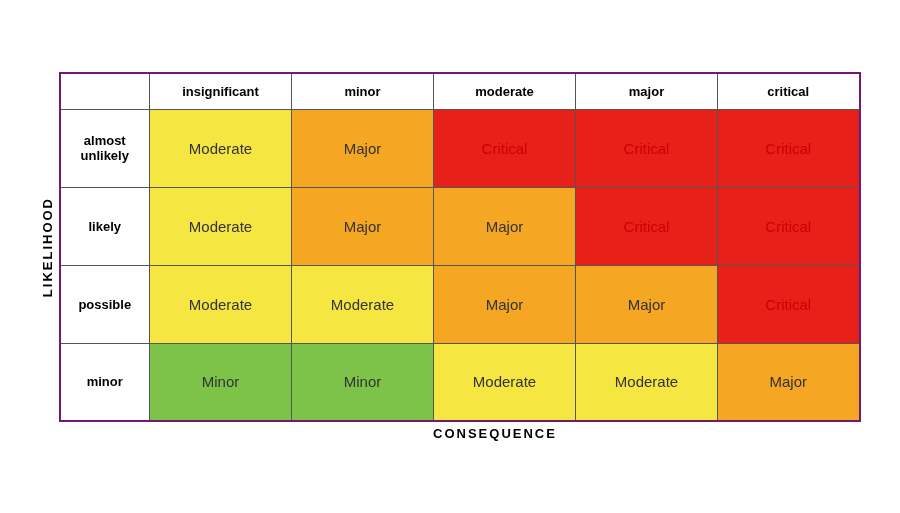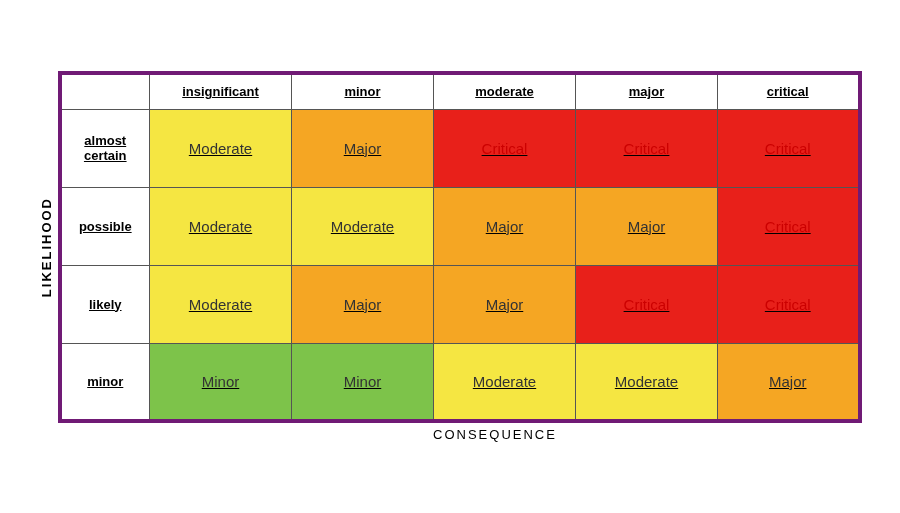--- a/index.html
+++ b/index.html
@@ -30,22 +30,21 @@
       letter-spacing: 2px;
       text-transform: uppercase;
       margin-right: 4px;
     }
     .table-container {
       display: flex;
       flex-direction: column;
     }
     table {
       border-collapse: collapse;
-      border: 4px solid #701a75;
-      text-decoration: underline;
+      border: 2px solid #701a75;
     }
     td {
       border: 1.5px solid #555;
       text-align: center;
       vertical-align: middle;
       font-size: 14px;
     }
     .row-header {
       width: 90px;
       font-weight: bold;
@@ -61,21 +60,21 @@
       width: 142px;
       height: 36px;
     }
     .cell {
       width: 142px;
       height: 78px;
       font-size: 15px;
     }
     .x-label {
       text-align: left;
-      font-weight: normal;
+      font-weight: bold;
       font-size: 13px;
       letter-spacing: 2px;
       text-transform: uppercase;
       margin-top: 4px;
       padding-left: 90px;
     }
     .green  { background-color: #7DC34A; }
     .yellow { background-color: #F5E642; }
     .orange { background-color: #F5A623; }
     .red    { background-color: #E8201A; color: #e8201a; }
@@ -95,41 +94,41 @@
           <td class="col-header">insignificant</td>
               <td class="col-header">minor</td>
               <td class="col-header">moderate</td>
               <td class="col-header">major</td>
               <td class="col-header">critical</td>
             </tr>
         </thead>
         <tbody id="matrix-body">
 
         <tr>
-              <td class="row-header">almost certain</td>
+              <td class="row-header">almost unlikely</td>
               <td class="cell yellow" style="color: rgb(51, 51, 51);">Moderate</td>
               <td class="cell orange" style="color: rgb(51, 51, 51);">Major</td>
               <td class="cell red" style="color: rgb(204, 0, 0);">Critical</td>
+              <td class="cell red" style="color: rgb(204, 0, 0);">Critical</td>
+              <td class="cell red" style="color: rgb(204, 0, 0);">Critical</td>
+            </tr>
+            <tr>
+              <td class="row-header">likely</td>
+              <td class="cell yellow" style="color: rgb(51, 51, 51);">Moderate</td>
+              <td class="cell orange" style="color: rgb(51, 51, 51);">Major</td>
+              <td class="cell orange" style="color: rgb(51, 51, 51);">Major</td>
               <td class="cell red" style="color: rgb(204, 0, 0);">Critical</td>
               <td class="cell red" style="color: rgb(204, 0, 0);">Critical</td>
             </tr>
             <tr>
               <td class="row-header">possible</td>
               <td class="cell yellow" style="color: rgb(51, 51, 51);">Moderate</td>
               <td class="cell yellow" style="color: rgb(51, 51, 51);">Moderate</td>
               <td class="cell orange" style="color: rgb(51, 51, 51);">Major</td>
               <td class="cell orange" style="color: rgb(51, 51, 51);">Major</td>
-              <td class="cell red" style="color: rgb(204, 0, 0);">Critical</td>
-            </tr>
-            <tr>
-              <td class="row-header">likely</td>
-              <td class="cell yellow" style="color: rgb(51, 51, 51);">Moderate</td>
-              <td class="cell orange" style="color: rgb(51, 51, 51);">Major</td>
-              <td class="cell orange" style="color: rgb(51, 51, 51);">Major</td>
-              <td class="cell red" style="color: rgb(204, 0, 0);">Critical</td>
               <td class="cell red" style="color: rgb(204, 0, 0);">Critical</td>
             </tr>
             <tr>
               <td class="row-header">minor</td>
               <td class="cell green" style="color: rgb(51, 51, 51);">Minor</td>
               <td class="cell green" style="color: rgb(51, 51, 51);">Minor</td>
               <td class="cell yellow" style="color: rgb(51, 51, 51);">Moderate</td>
               <td class="cell yellow" style="color: rgb(51, 51, 51);">Moderate</td>
               <td class="cell orange" style="color: rgb(51, 51, 51);">Major</td>
             </tr>

